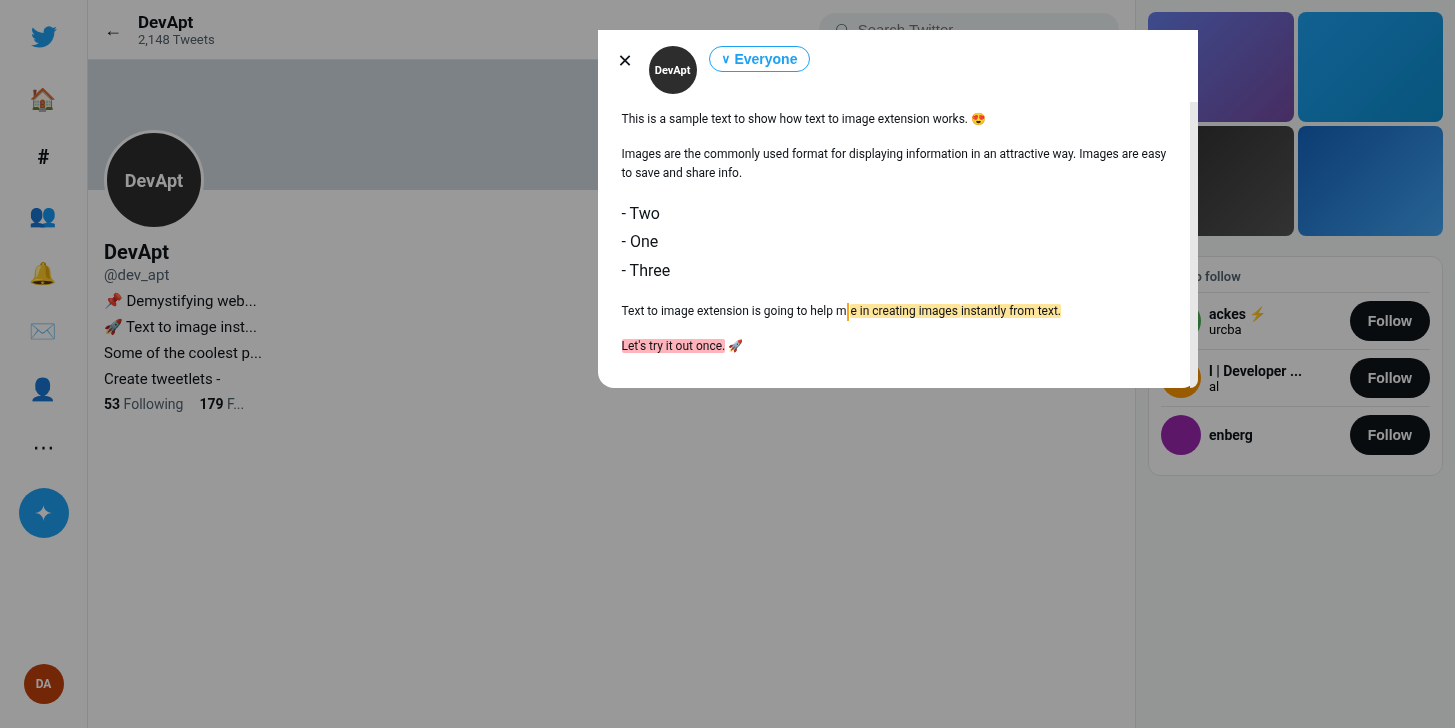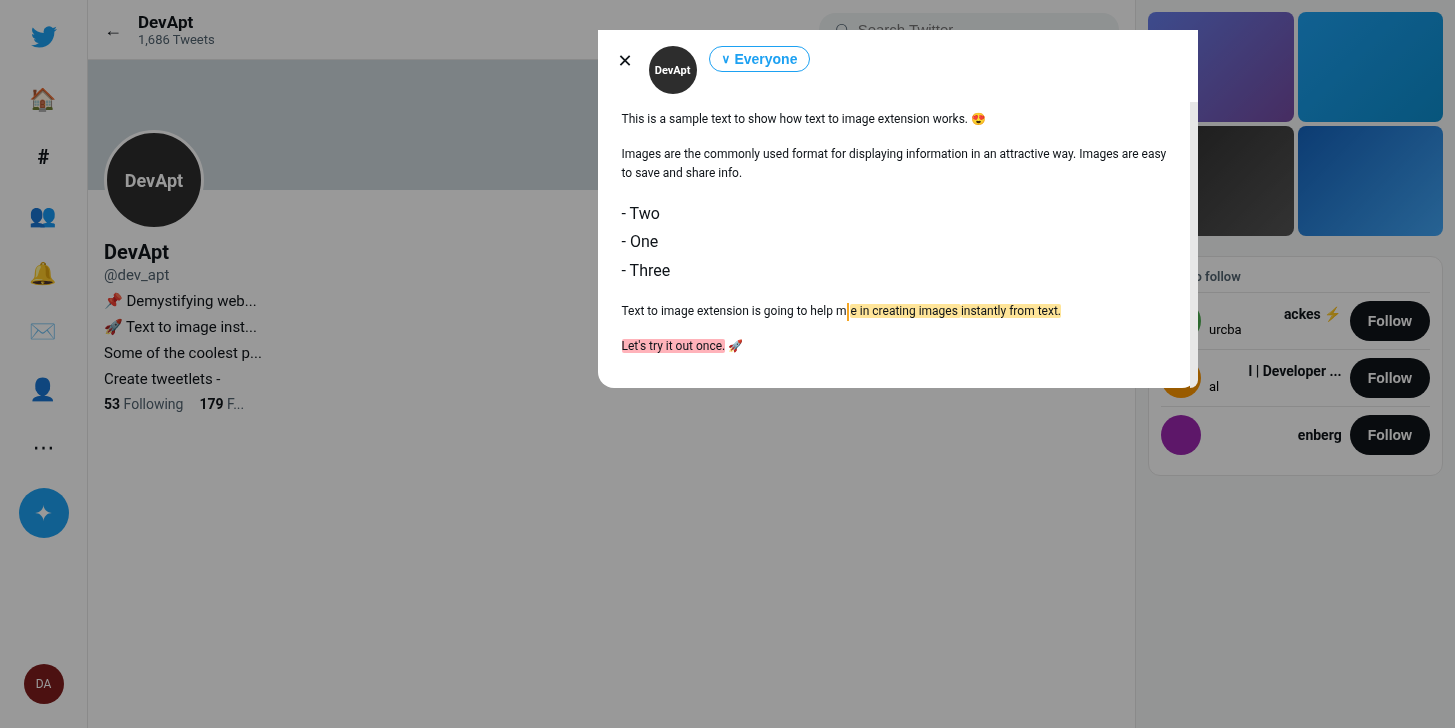--- a/index.html
+++ b/index.html
@@ -48,27 +48,27 @@
     .sidebar-icon.compose {
       background: #1da1f2;
       color: #fff;
       margin-top: 8px;
     }
     .sidebar-avatar {
       margin-top: auto;
       width: 40px;
       height: 40px;
       border-radius: 50%;
-      background: #7f1d1d;
+      background: #c2410c;
       display: flex;
       align-items: center;
       justify-content: center;
       color: white;
       font-size: 12px;
-      font-weight: normal;
+      font-weight: bold;
       text-align: center;
     }
 
     
     .main-content {
       flex: 1;
       display: flex;
       flex-direction: column;
       background: #f7f9f9;
       filter: blur(0px);
@@ -242,21 +242,20 @@
       flex-shrink: 0;
     }
 
     .follow-info {
       flex: 1;
     }
     .follow-name {
       font-size: 14px;
       font-weight: 700;
       color: #0f1419;
-      text-align: right;
     }
     .follow-handle {
       font-size: 13px;
       color: #000000;
     }
 
     .follow-btn {
       background: #0f1419;
       color: #fff;
       border: none;
@@ -432,21 +431,21 @@
       <div class="sidebar-avatar">DA</div>
     </div>
   </div>
 
   <div class="main-content">
 
     <div class="top-header">
       <span class="back-btn">←</span>
       <div class="header-profile">
         <span class="header-name">DevApt</span>
-        <span class="header-tweets">1,686 Tweets</span>
+        <span class="header-tweets">2,148 Tweets</span>
       </div>
       <div class="search-bar">
         <svg width="16" height="16" viewBox="0 0 24 24" fill="#536471">
           <path d="M21.53 20.47l-3.66-3.66C19.195 15.24 20 13.214 20 11c0-4.97-4.03-9-9-9s-9 4.03-9 9 4.03 9 9 9c2.215 0 4.24-.804 5.808-2.13l3.66 3.66c.147.146.34.22.53.22s.385-.073.53-.22c.295-.293.295-.767.002-1.06zM3.5 11c0-4.135 3.365-7.5 7.5-7.5s7.5 3.365 7.5 7.5-3.365 7.5-7.5 7.5-7.5-3.365-7.5-7.5z"></path>
         </svg>
         <input type="text" placeholder="Search Twitter" style="">
       </div>
     </div>
 
     <div style="position:relative; background:#fff; overflow: hidden; flex:1;">

